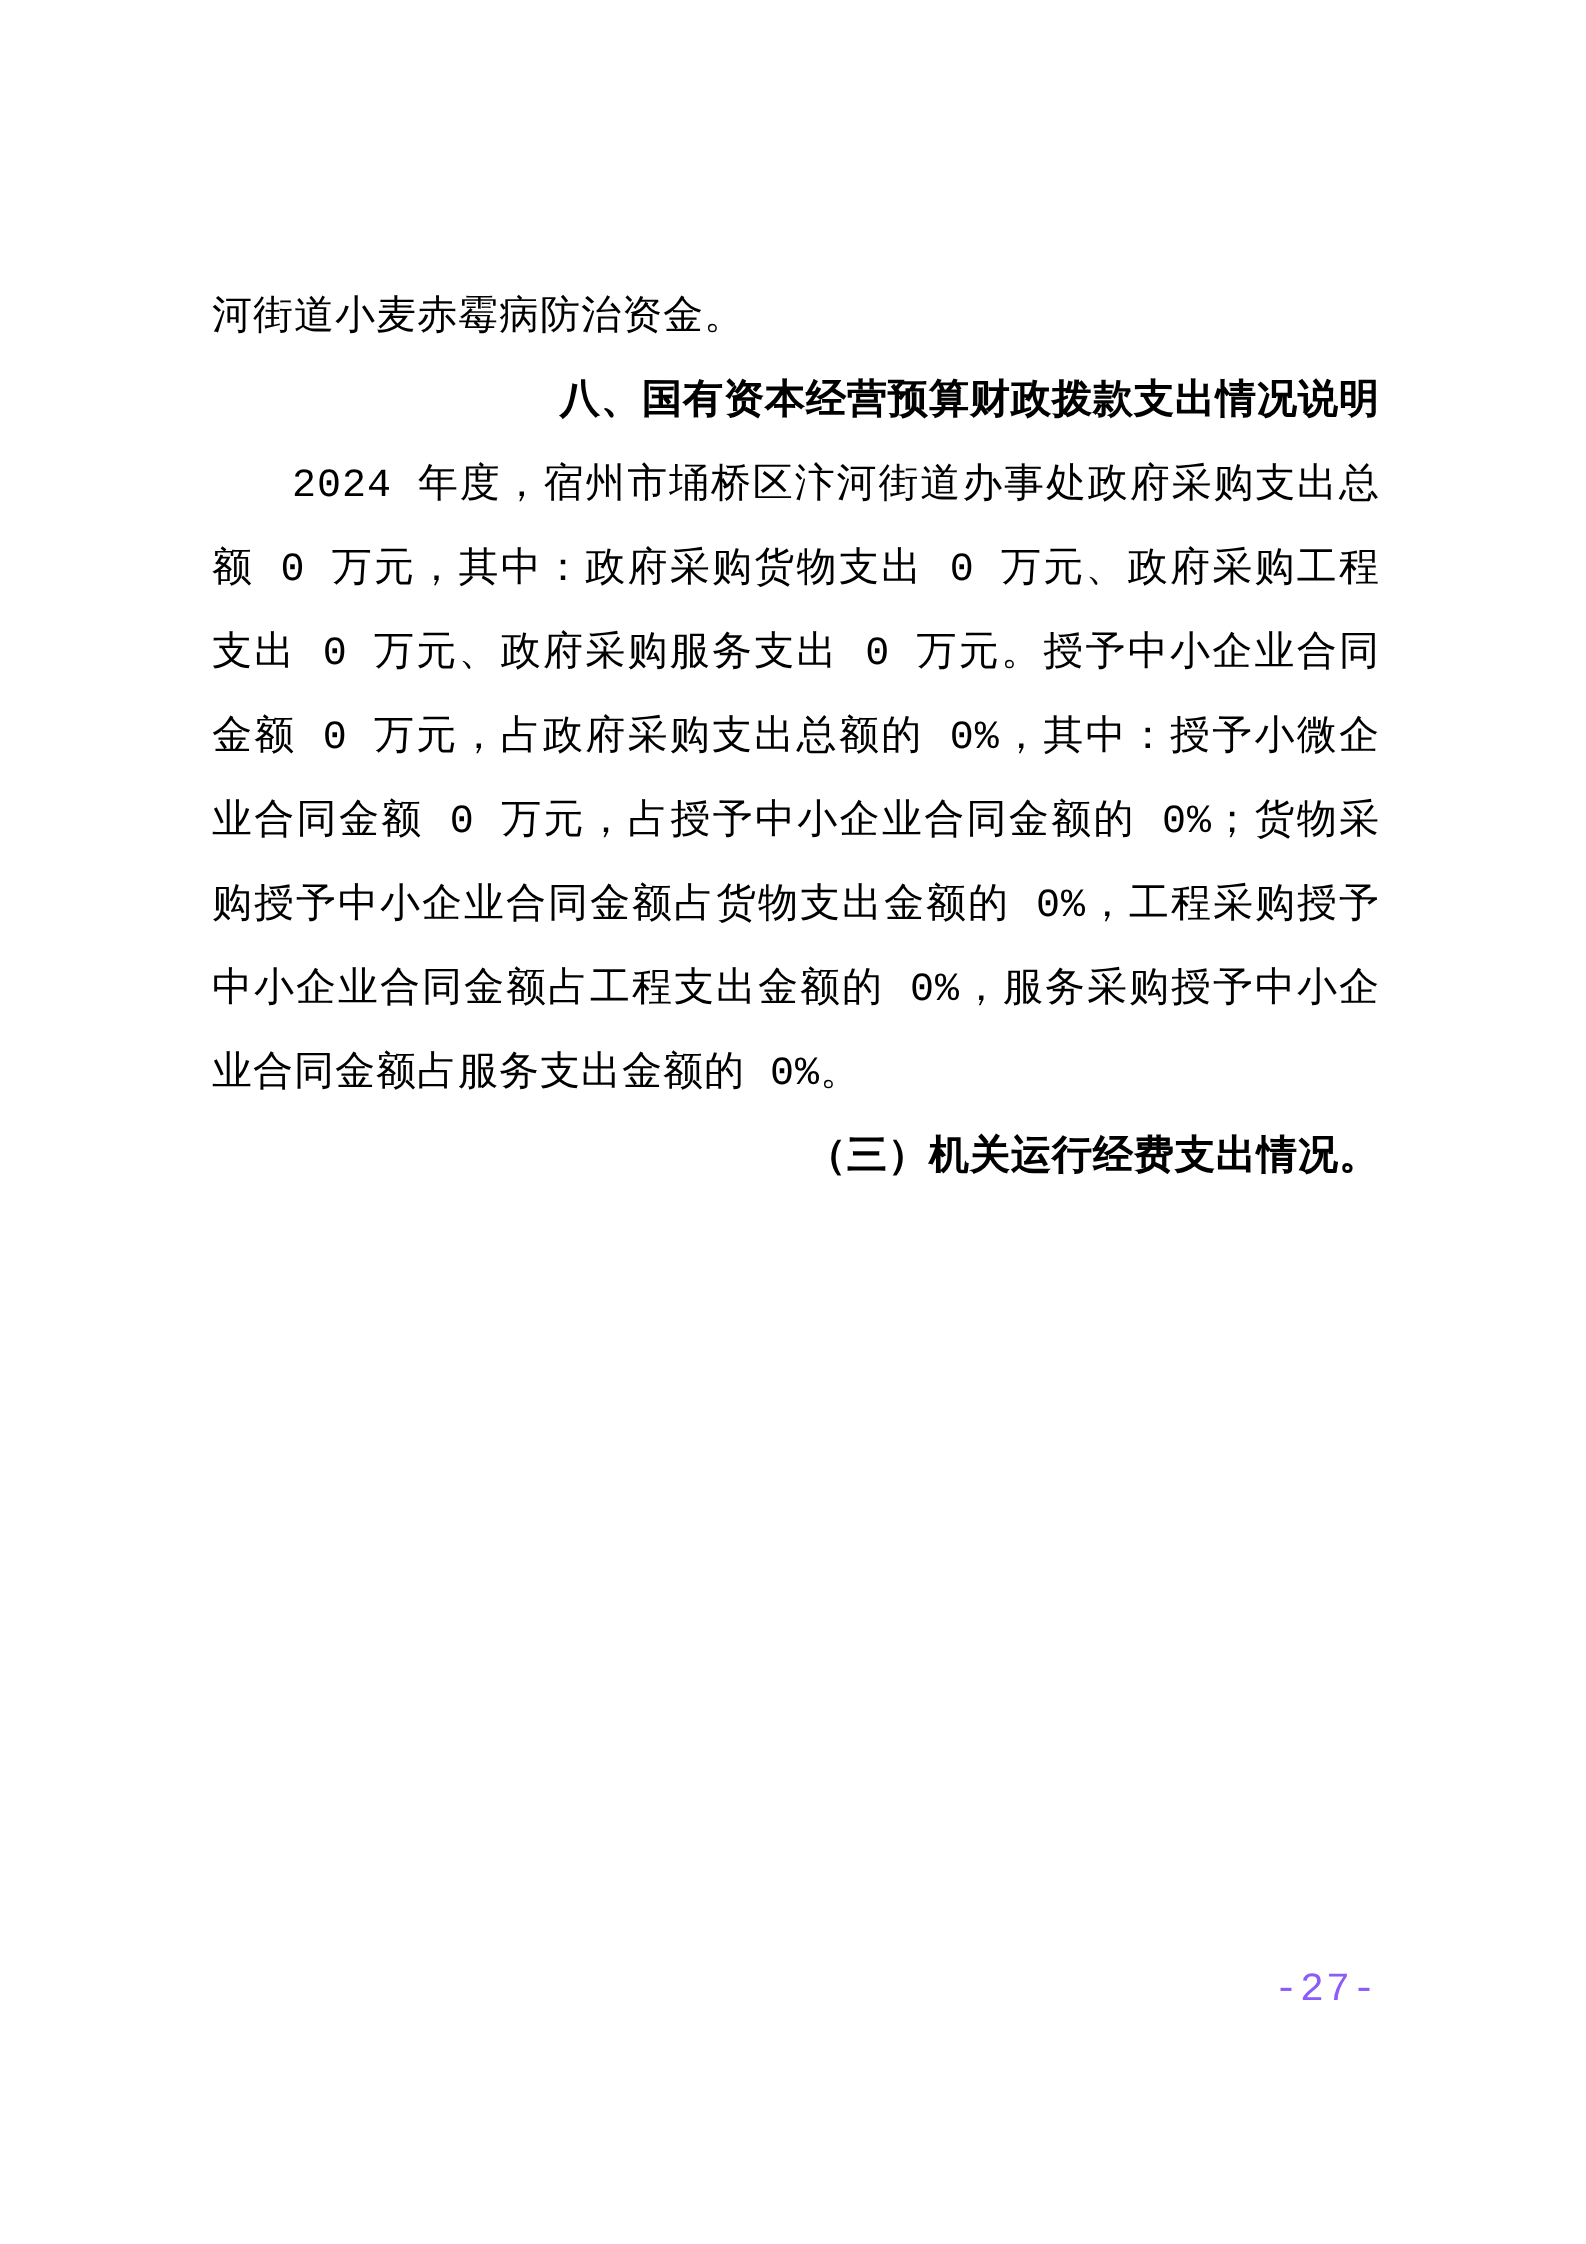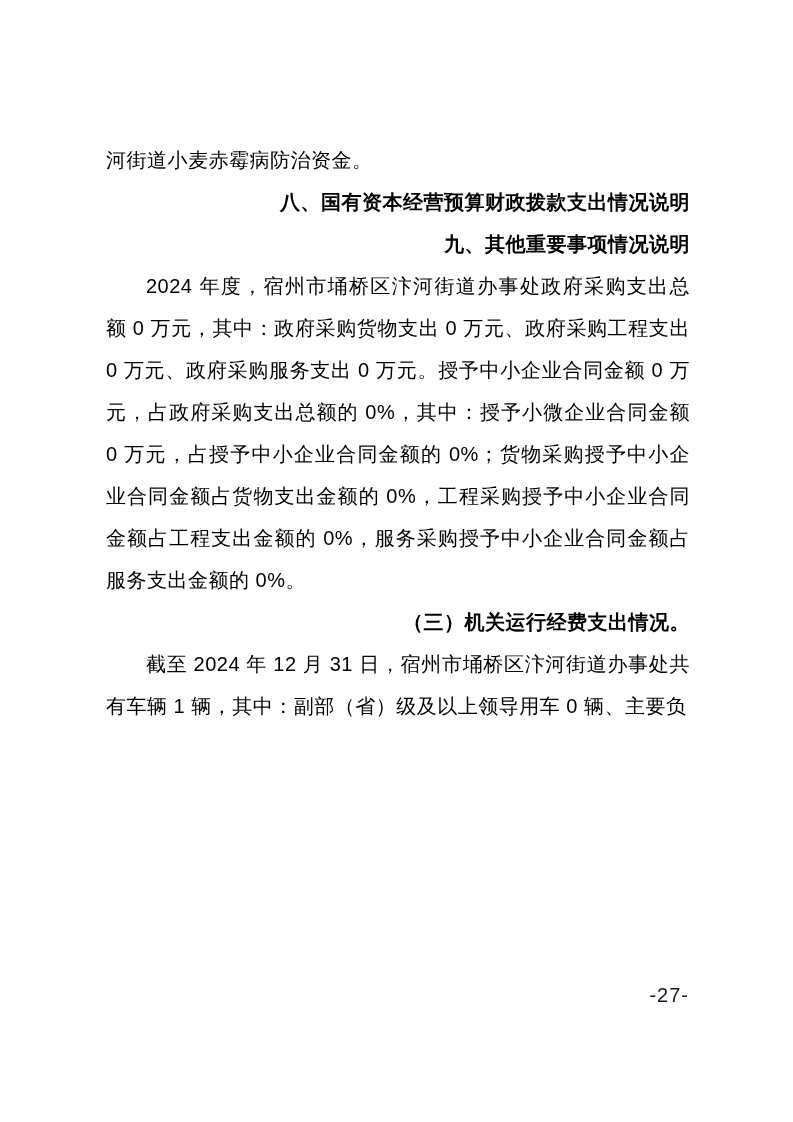--- a/index.html
+++ b/index.html
@@ -7,21 +7,21 @@
     background: #ffffff;
     width: 793px;
     height: 1122px;
     overflow: hidden;
   }
   .page {
     position: relative;
     width: 793px;
     height: 1122px;
     background: #ffffff;
-    font-family: Liberation Sans, sans-serif;
+    font-family: Liberation Mono, monospace;
     color: #000000;
   }
   .content {
     position: absolute;
     left: 106px;
     top: 139px;
     width: 584px;
     font-size: 20px;
     line-height: 42px;
     text-align: justify;
@@ -38,29 +38,27 @@
     text-indent: 2em;
     text-align: right;
     letter-spacing: 0.5px;
   }
   .page-number {
     position: absolute;
     top: 984px;
     right: 104px;
     font-size: 20px;
     letter-spacing: 1px;
-    color: #0f172a;
+    color: #8b5cf6;
   }
 </style>
 </head>
 <body>
 
 <div class="page">
   <div class="content">
     <p class="para no-indent">河街道小麦赤霉病防治资金。</p>
     <p class="heading">八、国有资本经营预算财政拨款支出情况说明</p>
-    <p class="heading">九、其他重要事项情况说明</p>
     <p class="para">2024 年度，宿州市埇桥区汴河街道办事处政府采购支出总额 0 万元，其中：政府采购货物支出 0 万元、政府采购工程支出 0 万元、政府采购服务支出 0 万元。授予中小企业合同金额 0 万元，占政府采购支出总额的 0%，其中：授予小微企业合同金额 0 万元，占授予中小企业合同金额的 0%；货物采购授予中小企业合同金额占货物支出金额的 0%，工程采购授予中小企业合同金额占工程支出金额的 0%，服务采购授予中小企业合同金额占服务支出金额的 0%。</p>
     <p class="heading">（三）机关运行经费支出情况。</p>
-    <p class="para">截至 2024 年 12 月 31 日，宿州市埇桥区汴河街道办事处共有车辆 1 辆，其中：副部（省）级及以上领导用车 0 辆、主要负</p>
   </div>
   <div class="page-number">-27-</div>
 </div>
 
 </body></html>

